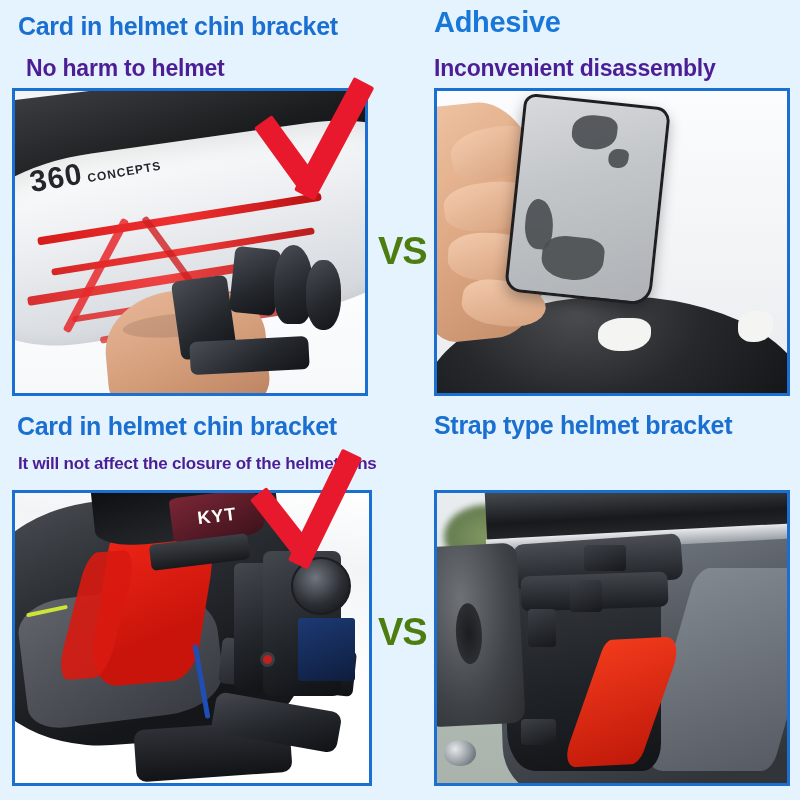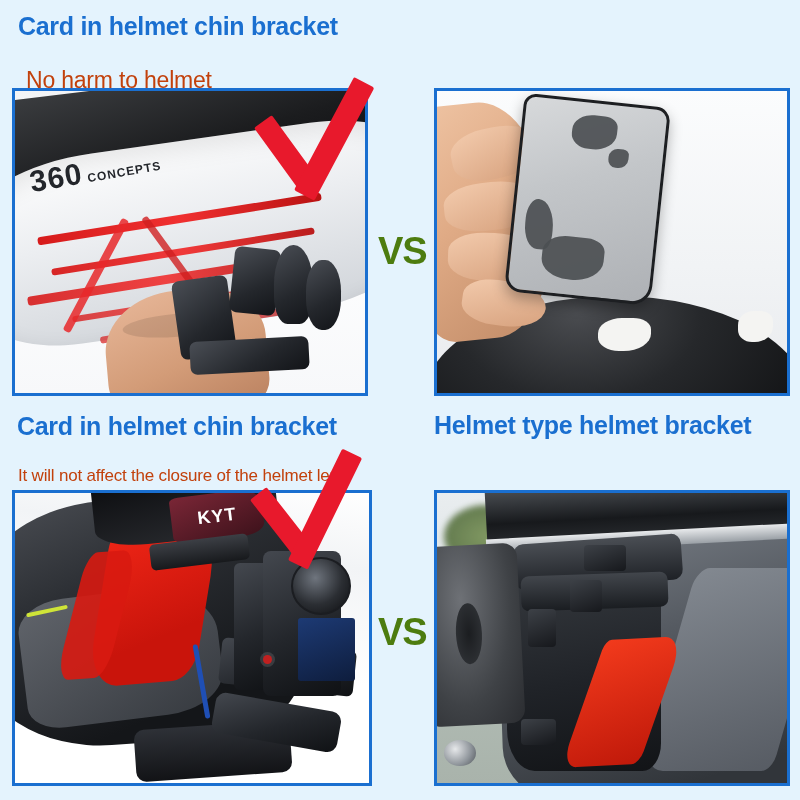--- a/index.html
+++ b/index.html
@@ -26,26 +26,25 @@
   .heading {
     position: absolute;
     color: #1a6fd0;
     font-weight: bold;
     letter-spacing: -0.3px;
     white-space: nowrap;
     line-height: 1;
   }
   .subheading {
     position: absolute;
-    color: #c2410c;
-    font-weight: normal;
+    color: #4c1d95;
+    font-weight: bold;
     letter-spacing: -0.2px;
     white-space: nowrap;
     line-height: 1;
-    margin-top: 12px;
   }
 
   #h-tl { left: 18px;  top: 14px;  font-size: 25px; }
   #s-tl { left: 26px;  top: 57px;  font-size: 23px; }
   #h-tr { left: 434px; top: 8px;   font-size: 29px; color:#1877d8; }
   #s-tr { left: 434px; top: 57px;  font-size: 23px; }
   #h-bl { left: 17px;  top: 414px; font-size: 25px; }
   #s-bl { left: 18px;  top: 455px; font-size: 17px; }
   #h-br { left: 434px; top: 413px; font-size: 25px; }
   #s-br { left: 436px; top: 454px; font-size: 17px; }
@@ -421,20 +420,22 @@
       <div class="tl-bracket tl-b3"></div>
       <div class="tl-bracket tl-b4"></div>
       <div class="tl-bracket tl-b5"></div>
     </div>
   </div>
   <div class="check" id="check-tl">
     <span class="c-a"></span>
       <span class="c-b"></span>
   </div>
 
+  <div class="heading" id="h-tr">Adhesive</div>
+  <div class="subheading" id="s-tr">Inconvenient disassembly</div>
 
   <div class="panel" id="panel-tr">
     <div class="photo">
       <div class="tr-bg"></div>
       <div class="tr-tank"></div>
       <div class="tr-hand"></div>
       <div class="tr-finger tr-f1"></div>
       <div class="tr-finger tr-f2"></div>
       <div class="tr-finger tr-f3"></div>
       <div class="tr-finger tr-f4"></div>
@@ -477,21 +478,21 @@
       <div class="bl-screen"></div>
       <div class="bl-lens"></div>
       <div class="bl-recdot"></div>
     </div>
   </div>
   <div class="check" id="check-bl">
     <span class="c-a"></span>
       <span class="c-b"></span>
   </div>
 
-  <div class="heading" id="h-br">Helmet type helmet bracket</div>
+  <div class="heading" id="h-br">Strap type helmet bracket</div>
 
   <div class="panel" id="panel-br">
     <div class="photo">
       <div class="br-bg"></div>
       <div class="br-sky"></div>
       <div class="br-green"></div>
       <div class="br-helmet"></div>
       <div class="br-greywedge"></div>
       <div class="br-blackpanel"></div>
       <div class="br-redwedge"></div>

